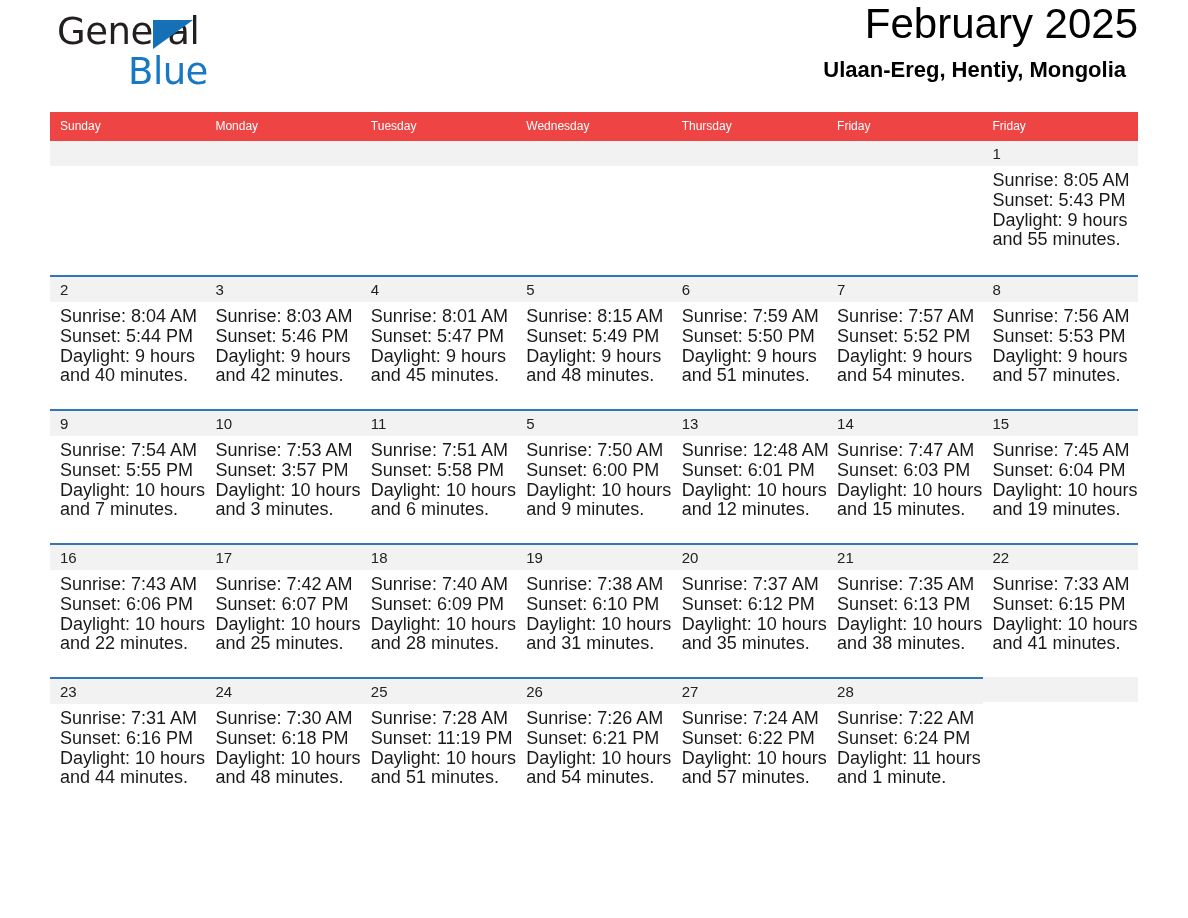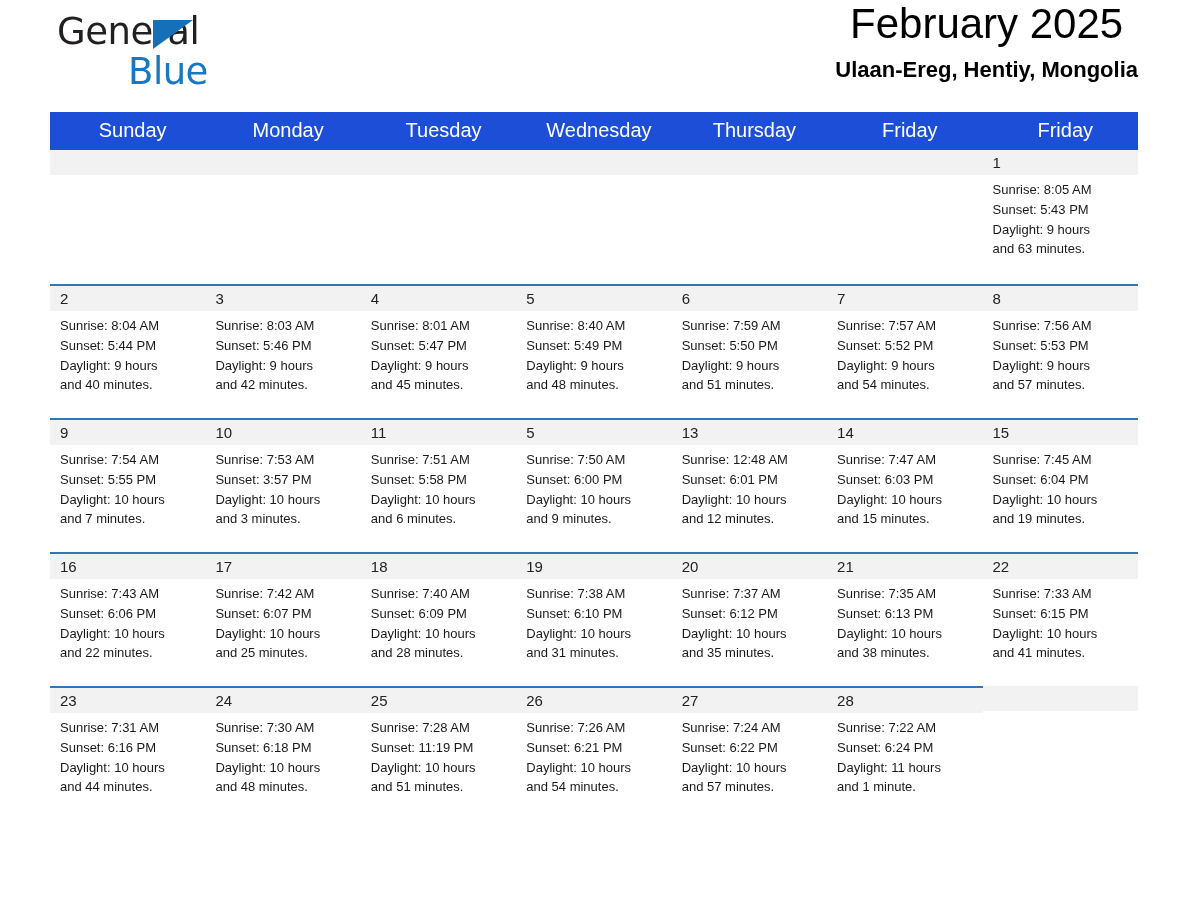--- a/index.html
+++ b/index.html
@@ -60,51 +60,51 @@
     position: absolute;
     left: 78px;
     top: 40px;
     font-size: 37px;
     letter-spacing: -0.5px;
     color: #1878c4;
     font-family: "DejaVu Sans", sans-serif;
     font-weight: 400;
   }
   .titles {
-    text-align: center;
+    text-align: right;
     padding-top: 2px;
   }
   .cal-title {
     font-size: 42px;
     font-weight: 400;
     line-height: 1.06;
     color: #000;
     margin: 0;
     letter-spacing: 0px;
   }
   .cal-subtitle {
     font-size: 22px;
     font-weight: 700;
     color: #000;
-    margin: 10px 0 0 0;
+    margin: 10px 12px 0 0;
     letter-spacing: 0px;
   }
 
   
   .calendar {
     width: 1088px;
     border-collapse: collapse;
     table-layout: fixed;
   }
   .calendar th {
-    background: #1d4ed8;
+    background: #ef4444;
     color: #ffffff;
-    font-size: 20px;
+    font-size: 12px;
     font-weight: 400;
-    text-align: center;
+    text-align: left;
     padding: 7px 0 8px 10px;
     border: 0;
   }
   .calendar td {
     vertical-align: top;
     padding: 0;
     border: 0;
     width: 155.4px;
     height: 134px;
   }
@@ -125,21 +125,21 @@
     background: #f2f2f2;
     height: 25px;
     padding: 3px 0 0 10px;
     box-sizing: border-box;
     font-size: 15px;
     line-height: 20px;
     color: #222222;
   }
   .day-info {
     padding: 5px 8px 0 10px;
-    font-size: 13px;
+    font-size: 18px;
     line-height: 19.8px;
     color: #1a1a1a;
   }
   .day-info div {
     white-space: nowrap;
   }
 </style>
 </head>
 <body>
 
@@ -204,21 +204,21 @@
               <div class="day-num-band"></div>
             </div>
           </td>
           <td>
             <div class="day-cell">
               <div class="day-num-band">1</div>
               <div class="day-info">
                 <div>Sunrise: 8:05 AM</div>
                 <div>Sunset: 5:43 PM</div>
                 <div>Daylight: 9 hours</div>
-                <div>and 63 minutes.</div>
+                <div>and 55 minutes.</div>
               </div>
             </div>
           </td>
         </tr>
         <tr class="week-row">
           <td>
             <div class="day-cell">
               <div class="day-num-band">2</div>
               <div class="day-info">
                 <div>Sunrise: 8:04 AM</div>
@@ -247,21 +247,21 @@
                 <div>Sunset: 5:47 PM</div>
                 <div>Daylight: 9 hours</div>
                 <div>and 45 minutes.</div>
               </div>
             </div>
           </td>
           <td>
             <div class="day-cell">
               <div class="day-num-band">5</div>
               <div class="day-info">
-                <div>Sunrise: 8:40 AM</div>
+                <div>Sunrise: 8:15 AM</div>
                 <div>Sunset: 5:49 PM</div>
                 <div>Daylight: 9 hours</div>
                 <div>and 48 minutes.</div>
               </div>
             </div>
           </td>
           <td>
             <div class="day-cell">
               <div class="day-num-band">6</div>
               <div class="day-info">

